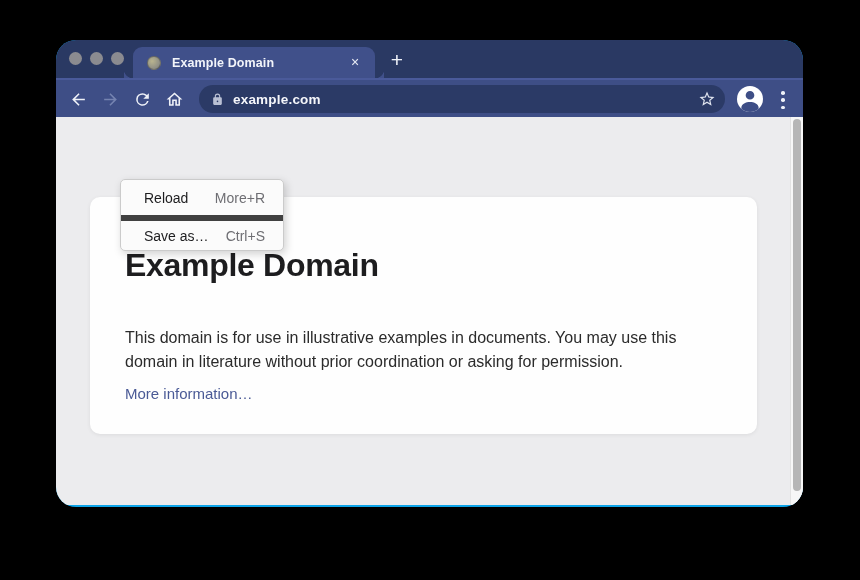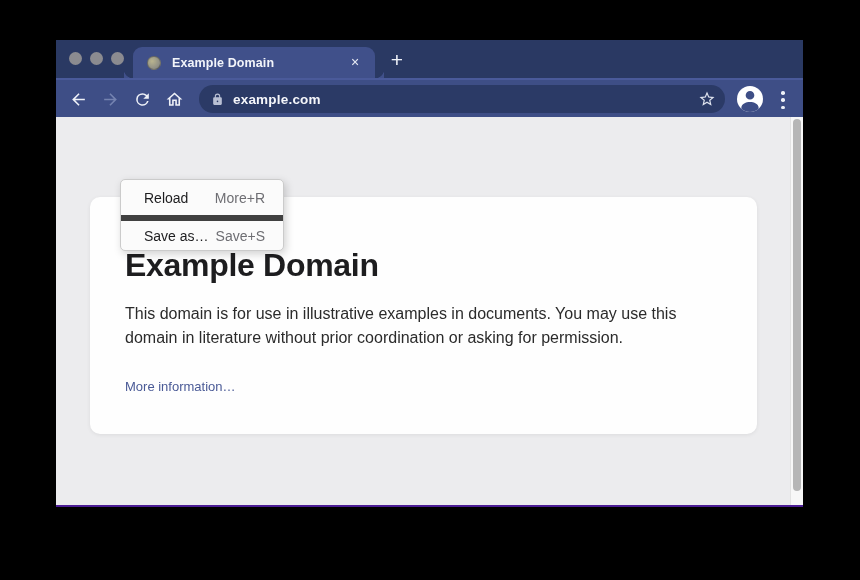--- a/index.html
+++ b/index.html
@@ -1,21 +1,21 @@
 <!DOCTYPE html>
 <html><head>
 <meta charset="utf-8">
 <style>
   * { margin: 0; padding: 0; box-sizing: border-box; }
   html, body { width: 860px; height: 580px; background: #000; overflow: hidden; }
   body { font-family: "Liberation Sans", sans-serif; position: relative; }
 
   .window {
     position: absolute; left: 56px; top: 40px; width: 747px; height: 467px;
-    border-radius: 0; overflow: hidden; background: #4c1d95;
+    border-radius: 20px; overflow: hidden; background: #0ea5e9;
     box-shadow: 0 10px 30px rgba(0,0,0,.5);
   }
 
   
   .titlebar {
     position: relative; height: 38px; background: #2a3963;
   }
   .lights { position: absolute; left: 13px; top: 12px; display: flex; gap: 8px; }
   .light { width: 13px; height: 13px; border-radius: 50%; background: #8b8b90; }
 
@@ -89,22 +89,22 @@
     background: #b6b6b6; border-radius: 4px;
   }
 
   .card {
     position: absolute; left: 34px; top: 80px; width: 667px; height: 237px;
     background: #fefefe; border-radius: 10px;
     box-shadow: 0 1px 4px rgba(0,0,0,.07);
     padding: 49px 35px 0 35px;
   }
   .card h1 { font-size: 32px; line-height: 38px; color: #1d1d1f; font-weight: 700; letter-spacing: -.3px; }
-  .card p  { margin-top: 18px; font-size: 16px; line-height: 24px; color: #2b2b2b; max-width: 600px; }
-  .card a  { display: inline-block; margin-top: 29px; font-size: 13px; color: #4a5a96; text-decoration: none; }
+  .card p  { margin-top: 42px; font-size: 16px; line-height: 24px; color: #2b2b2b; max-width: 600px; }
+  .card a  { display: inline-block; margin-top: 11px; font-size: 15px; color: #4a5a96; text-decoration: none; }
 
   .ctxmenu {
     position: absolute; left: 64px; top: 62px; width: 164px; z-index: 5;
     background: #fbfbfb; border: 1px solid #cbcbcb; border-radius: 5px;
     box-shadow: 2px 3px 8px rgba(0,0,0,.18);
     overflow: hidden;
   }
   .ctxmenu .row {
     height: 35px; display: flex; align-items: center; justify-content: space-between;
     padding: 0 18px 0 23px; font-size: 14px;
@@ -188,21 +188,21 @@
       <a href="#">More information…</a>
     </div>
 
     <div class="ctxmenu">
       <div class="row">
         <span class="mi-label">Reload</span>
         <span class="mi-key">More+R</span>
       </div>
       <div class="row">
         <span class="mi-label">Save as…</span>
-        <span class="mi-key">Save+S</span>
+        <span class="mi-key">Ctrl+S</span>
       </div>
     </div>
 
     <div class="scrollbar">
       <div class="scroll-thumb"></div>
     </div>
 
   </div>
 </div>
 

